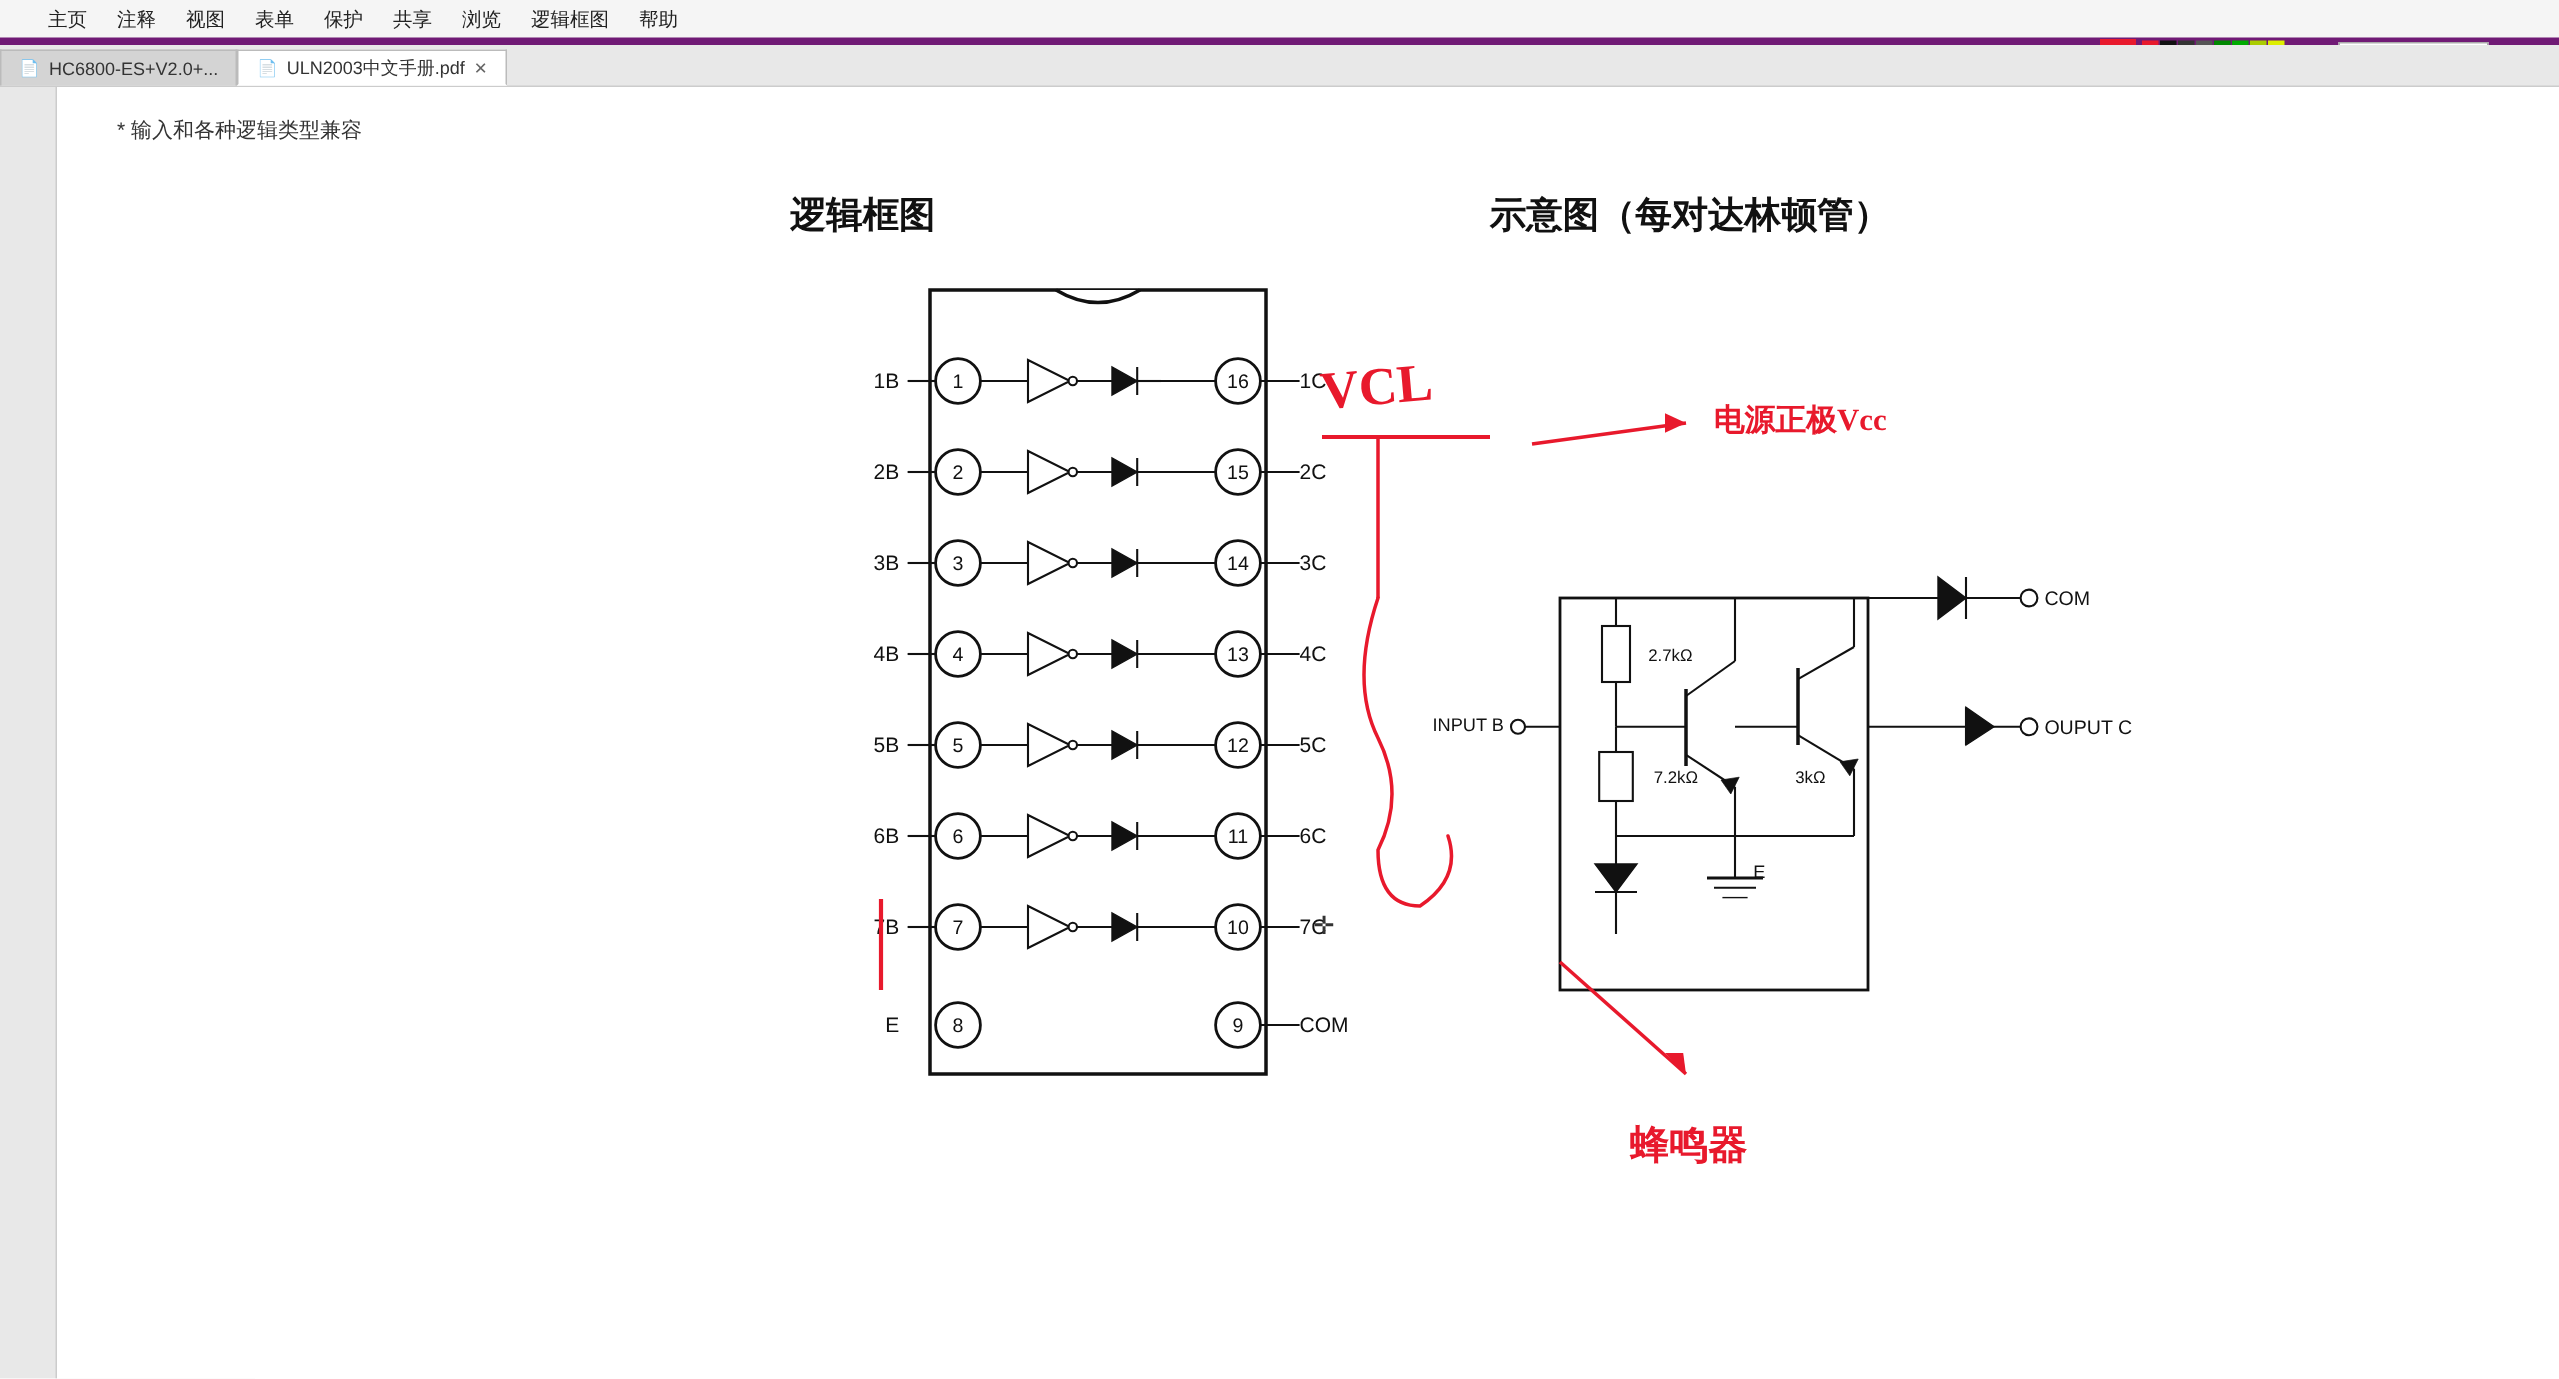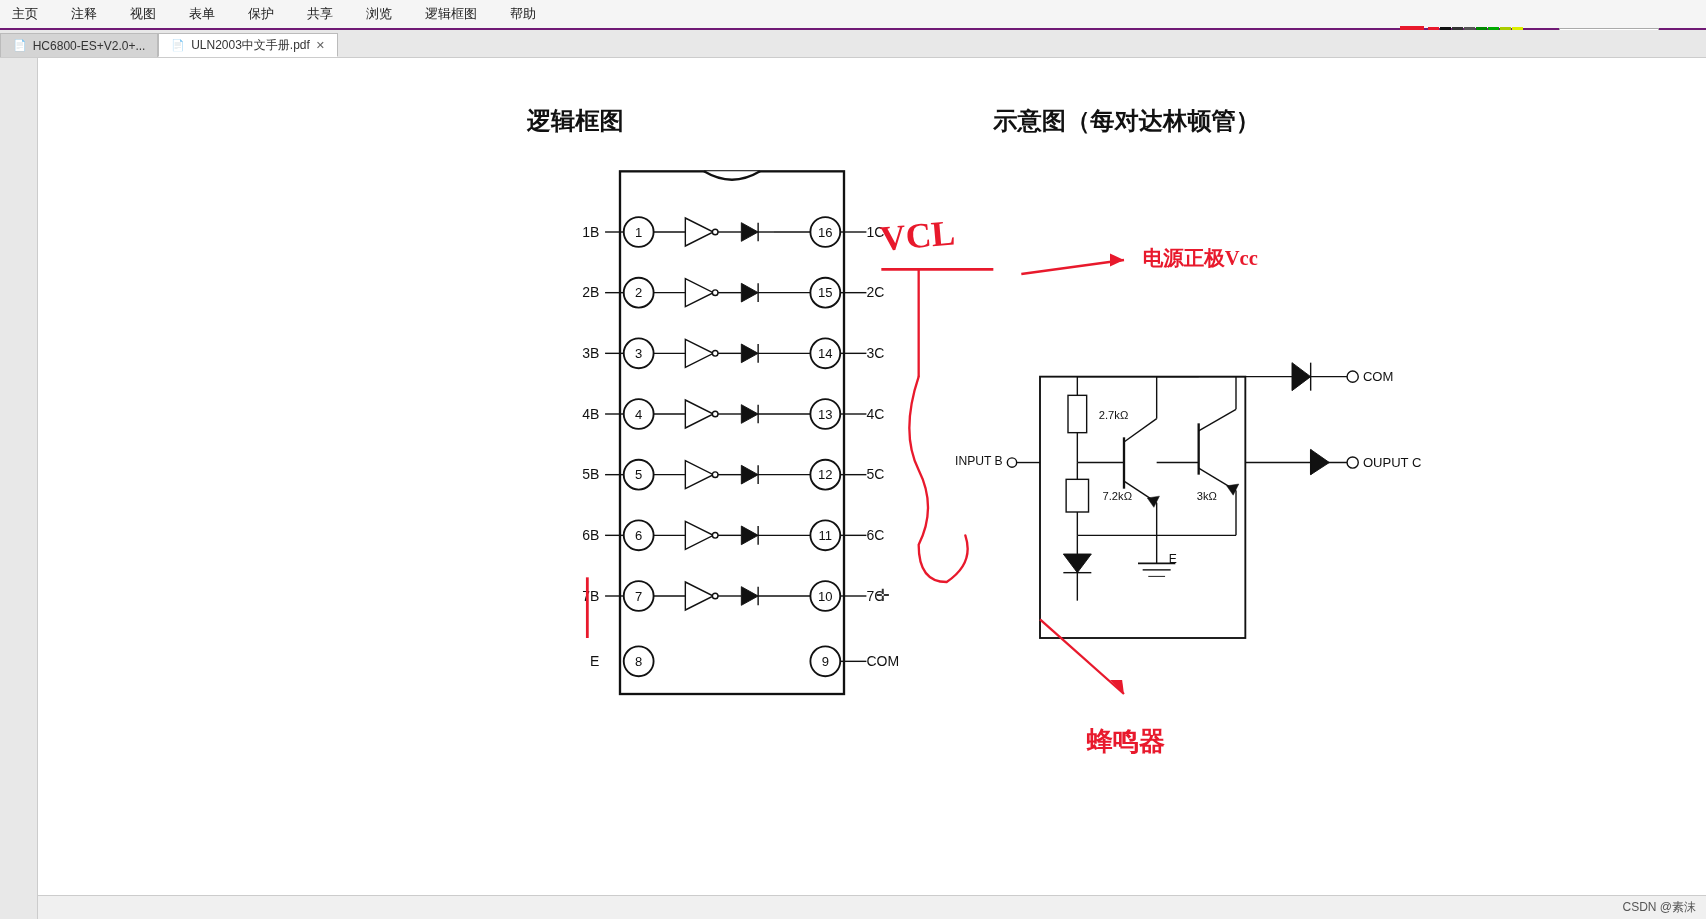--- a/index.html
+++ b/index.html
@@ -10,25 +10,25 @@
       font-family: 'SimSun', 'Microsoft YaHei', sans-serif;
       overflow: hidden;
     }
 
     
     #menu-bar {
       position: absolute;
       top: 0; left: 0; right: 0;
       height: 30px;
       background: #f5f5f5;
-      border-bottom: 2px solid #701a75;
+      border-bottom: 5px solid #701a75;
       display: flex;
       align-items: center;
-      padding: 0 4px;
-      gap: 17px;
+      padding: 0 24px;
+      gap: 4px;
       font-size: 13px;
     }
     .menu-item {
       padding: 2px 8px;
       cursor: pointer;
       color: #222;
     }
 
     
     #toolbar-right {
@@ -217,20 +217,21 @@
     <span class="tab-close">✕</span>
   </div>
 </div>
 
 <div id="content">
 
   <div id="left-sidebar"></div>
 
   <div id="pdf-area">
 
+    <div class="top-text">* <span>输入和各种逻辑类型兼容</span></div>
 
     <div id="diagram-container">
       <svg id="circuit-svg" viewBox="0 0 1300 750" xmlns="http://www.w3.org/2000/svg">
 
         <text x="280" y="55" font-size="26" font-weight="bold" font-family="SimSun,serif" fill="#111">逻辑框图</text>
         <text x="780" y="55" font-size="26" font-weight="bold" font-family="SimSun,serif" fill="#111">示意图（每对达林顿管）</text>
 
         <rect x="380" y="100" width="240" height="560" fill="white" stroke="#111" stroke-width="2.5"></rect>
 
         <path d="M470,100 Q500,118 530,100" fill="white" stroke="#111" stroke-width="2.5"></path>
@@ -470,16 +471,13 @@
         <text x="880" y="720" font-size="28" font-family="SimSun,serif" fill="#e8192c" font-weight="bold">蜂鸣器</text>
 
         <line x1="345" y1="535" x2="345" y2="600" stroke="#e8192c" stroke-width="3"></line>
 
         <text x="654" y="560" font-size="18" font-family="Arial" fill="#333">✛</text>
 
       </svg>
     </div>
   </div>
 
-  <div id="bottom-bar">
-    <span>CSDN @素沫</span>
-  </div>
 </div>
 
 </body></html>

